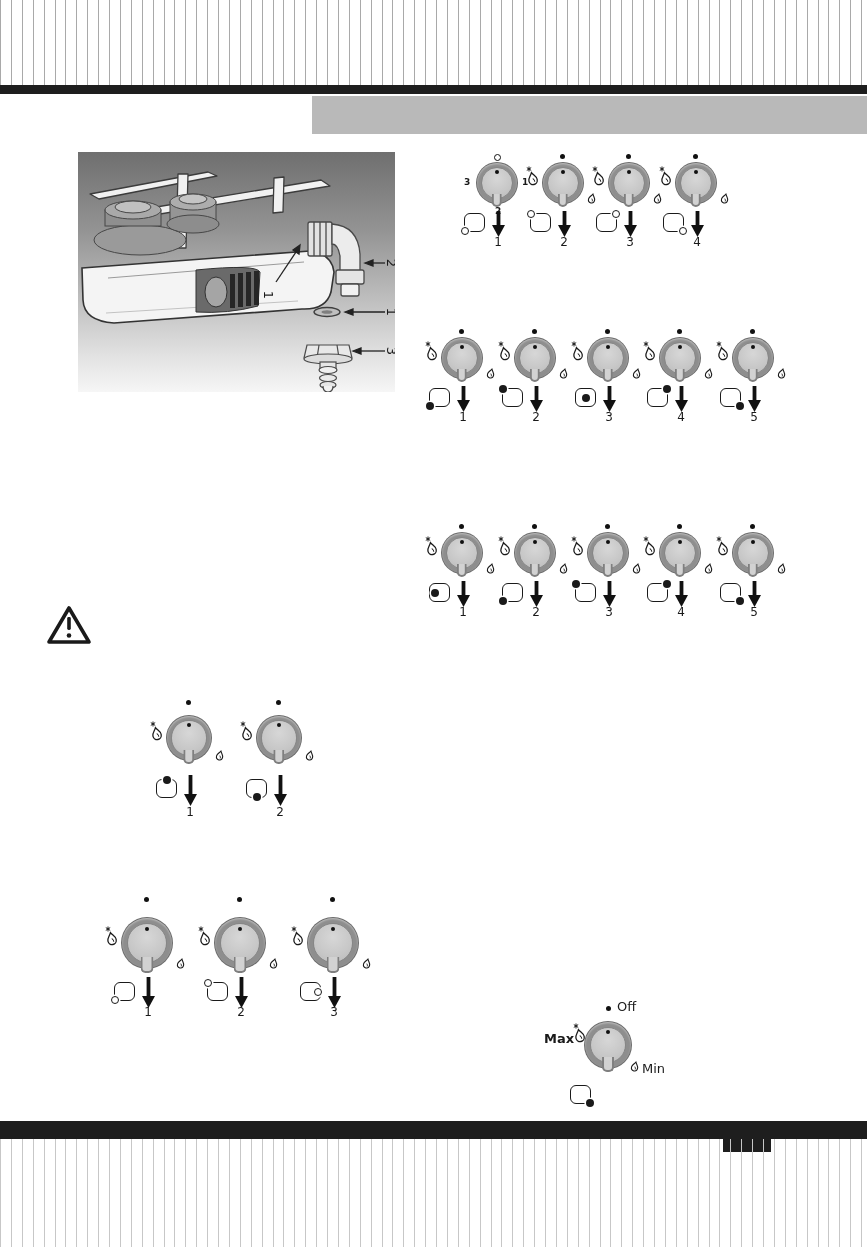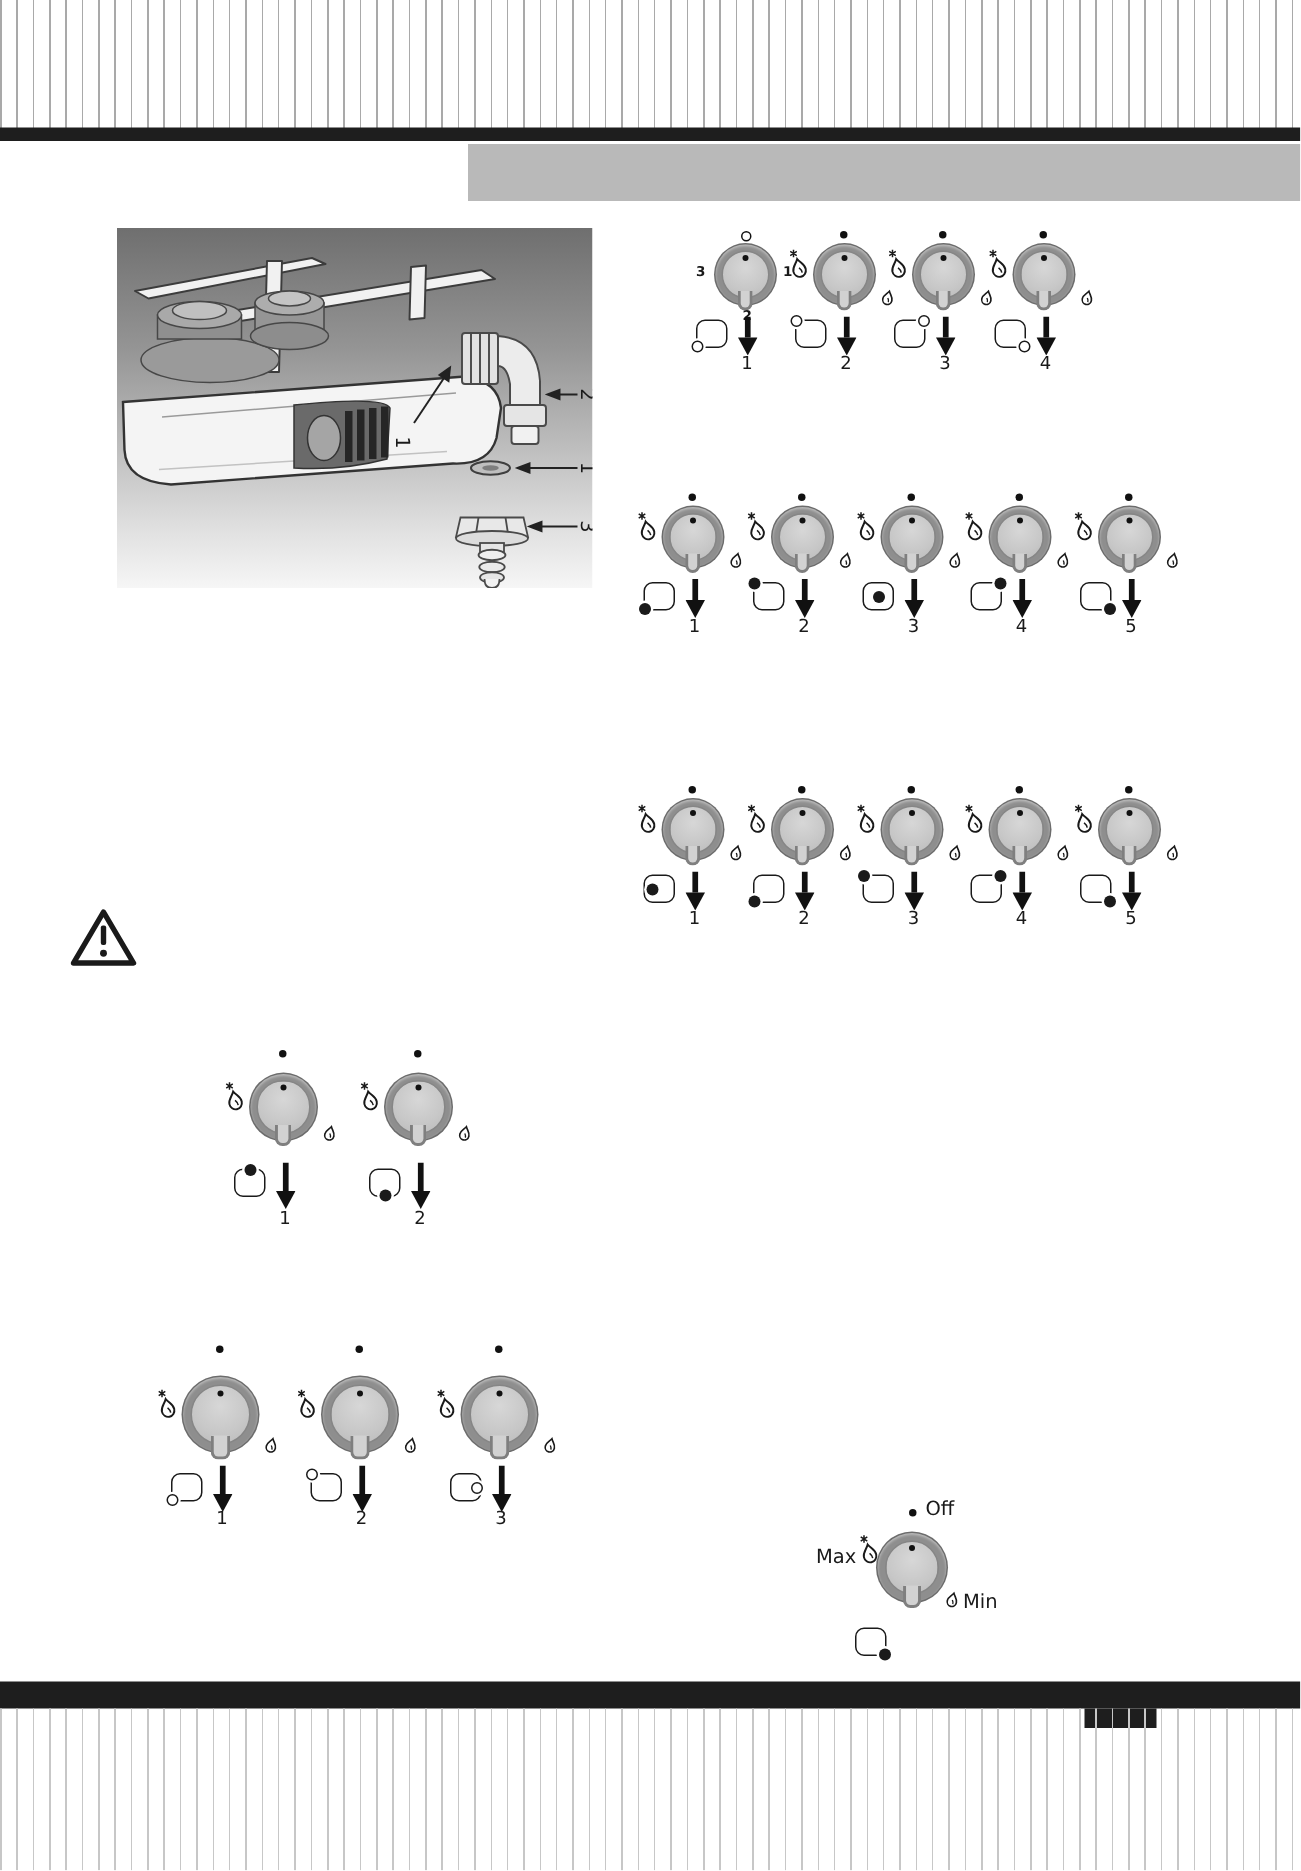--- a/index.html
+++ b/index.html
@@ -717,21 +717,21 @@
             <rect x="4.6" y="0" width="3.8" height="19" fill="#111"></rect>
             <polygon points="0,19 13,19 6.5,31" fill="#111"></polygon>
           </svg></div>
         <div class="k-num" style="left: 321px; top: 1005px;">3</div>
       </div>
     </div>
 
   <div class="abs" style="left:535px;top:995px;width:170px;height:115px;">
     <span class="k-ind" style="left:71px;top:11px;"></span>
     <span class="abs sk-label" style="left:82px;top:4px;">Off</span>
-    <span class="abs sk-label" style="left:9px;top:36px;">Max</span>
+    <span class="abs sk-label" style="left:9px;top:36px;font-weight:bold;">Max</span>
     <span class="abs fl" style="left:36px;top:28px;"><svg width="16" height="23" viewBox="0 0 16 23">
           <g stroke="#1a1a1a" stroke-width="1" fill="none">
             <path d="M5,0.5 l0,5 M2.8,1.6 l4.4,2.8 M7.2,1.6 l-4.4,2.8"></path>
           </g>
           <g transform="rotate(-12 9 14)">
             <path d="M9,6.5 C10.5,9.5 13.2,11 13.2,14.2 A4.2,4.4 0 1,1 4.8,14.2 C4.8,11 7.6,9.5 9,6.5 Z" fill="#fff" stroke="#1a1a1a" stroke-width="1.3"></path>
             <path d="M9,12.5 c1,1.2 1.7,1.9 1.4,3.6" fill="none" stroke="#1a1a1a" stroke-width="1"></path>
           </g>
         </svg></span>
     <div id="single-knob-visual" class="abs" style="left: 50px; top: 27px; width: 46px; height: 46px;">

